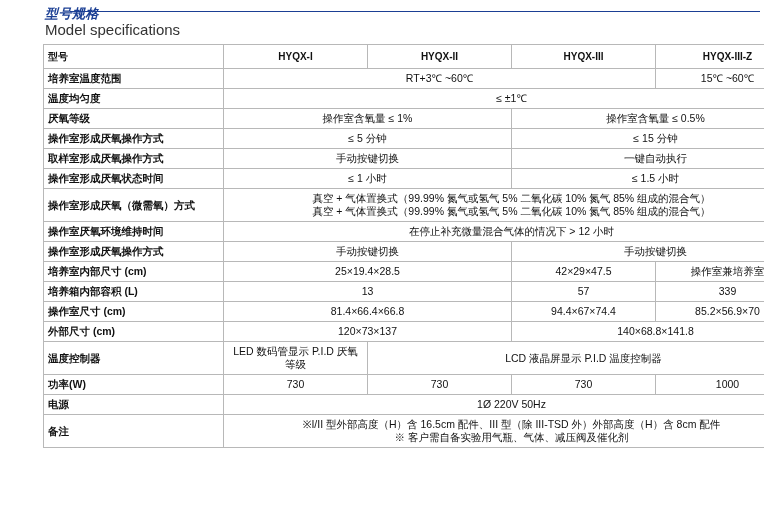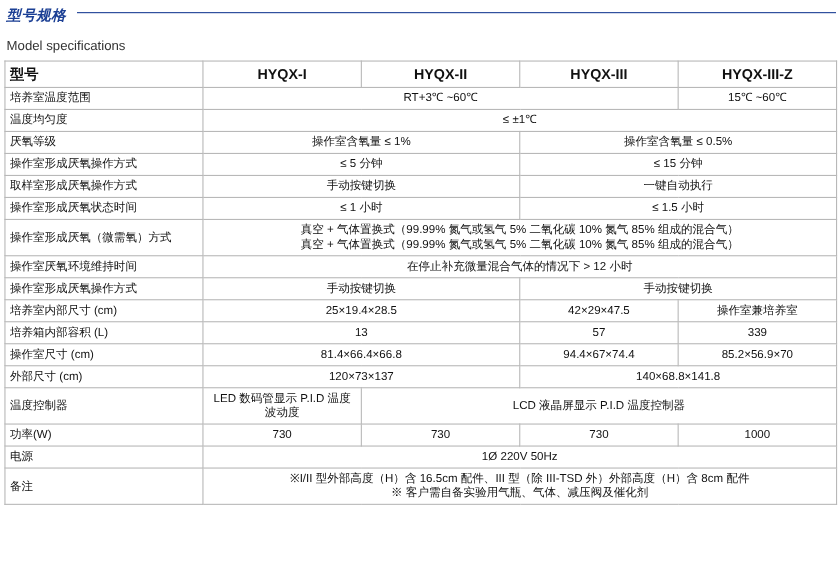--- a/index.html
+++ b/index.html
@@ -12,37 +12,38 @@
     background: #ffffff;
     font-family: "Liberation Sans", sans-serif;
     color: #000000;
     overflow: hidden;
   }
   .page {
     position: relative;
     width: 764px;
     height: 403px;
     box-sizing: border-box;
+    padding-left: 39px;
   }
   .title-block {
     padding: 6px 0 0 6px;
   }
   .title-cn {
     font-size: 13px;
     font-weight: bold;
     font-style: italic;
     color: #1b3f94;
     line-height: 15px;
     letter-spacing: 0.5px;
   }
   .title-en {
-    font-size: 12px;
+    font-size: 15px;
     color: #333333;
     line-height: 12px;
-    margin-top: 14px;
+    margin-top: 3px;
   }
   .title-rule {
     position: absolute;
     left: 70px;
     right: 4px;
     top: 11px;
     height: 1px;
     background: #1b3f94;
   }
   table.spec {
@@ -56,28 +57,29 @@
     font-size: 10.5px;
     line-height: 13px;
     padding: 3px 4px;
     vertical-align: middle;
     color: #111111;
   }
   td.lbl {
     text-align: left;
     padding-left: 6px;
     white-space: nowrap;
+    font-weight: bold;
   }
   td.ctr {
     text-align: center;
     margin-left: 24px;
   }
   tr.head td {
     font-weight: bold;
-    font-size: 13px;
+    font-size: 10px;
     padding: 5px 4px;
   }
   tr.head td.lbl {
     font-weight: bold;
   }
   .two-line {
     font-size: 9.5px;
     line-height: 12px;
   }
 </style>
@@ -168,21 +170,21 @@
           <td class="ctr">94.4×67×74.4</td>
           <td class="ctr">85.2×56.9×70</td>
         </tr>
         <tr>
           <td class="lbl">外部尺寸 (cm)</td>
           <td class="ctr" colspan="2">120×73×137</td>
           <td class="ctr" colspan="2">140×68.8×141.8</td>
         </tr>
         <tr>
           <td class="lbl">温度控制器</td>
-          <td class="ctr">LED 数码管显示 P.I.D 温度波动度</td>
+          <td class="ctr">LED 数码管显示 P.I.D 厌氧等级</td>
           <td class="ctr" colspan="3">LCD 液晶屏显示 P.I.D 温度控制器</td>
         </tr>
         <tr>
           <td class="lbl">功率(W)</td>
           <td class="ctr">730</td>
           <td class="ctr">730</td>
           <td class="ctr">730</td>
           <td class="ctr">1000</td>
         </tr>
         <tr>

